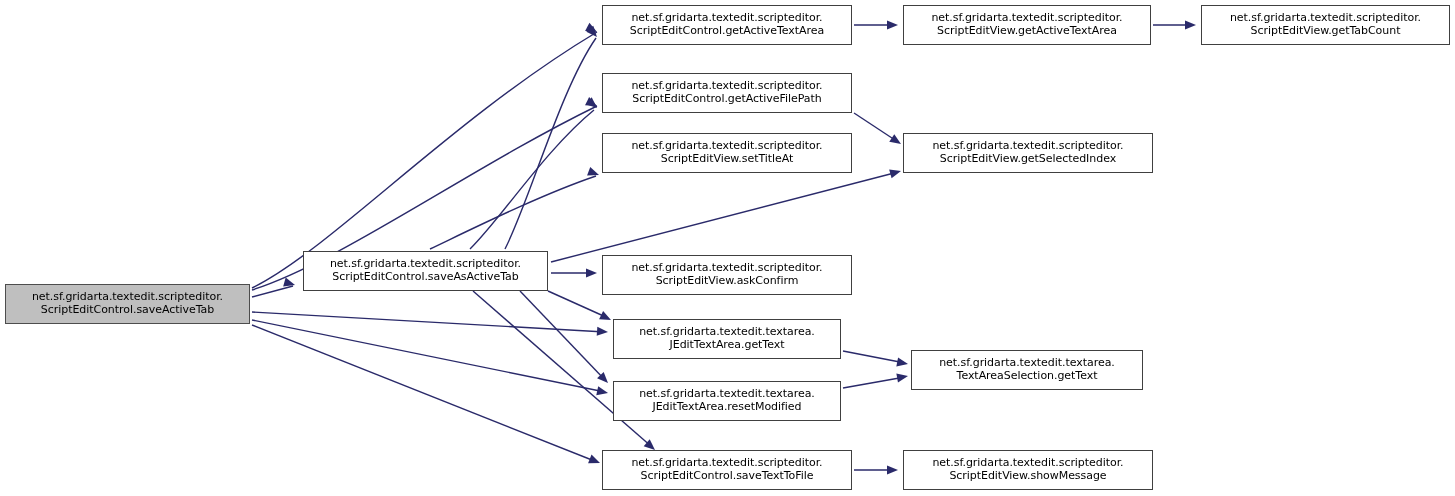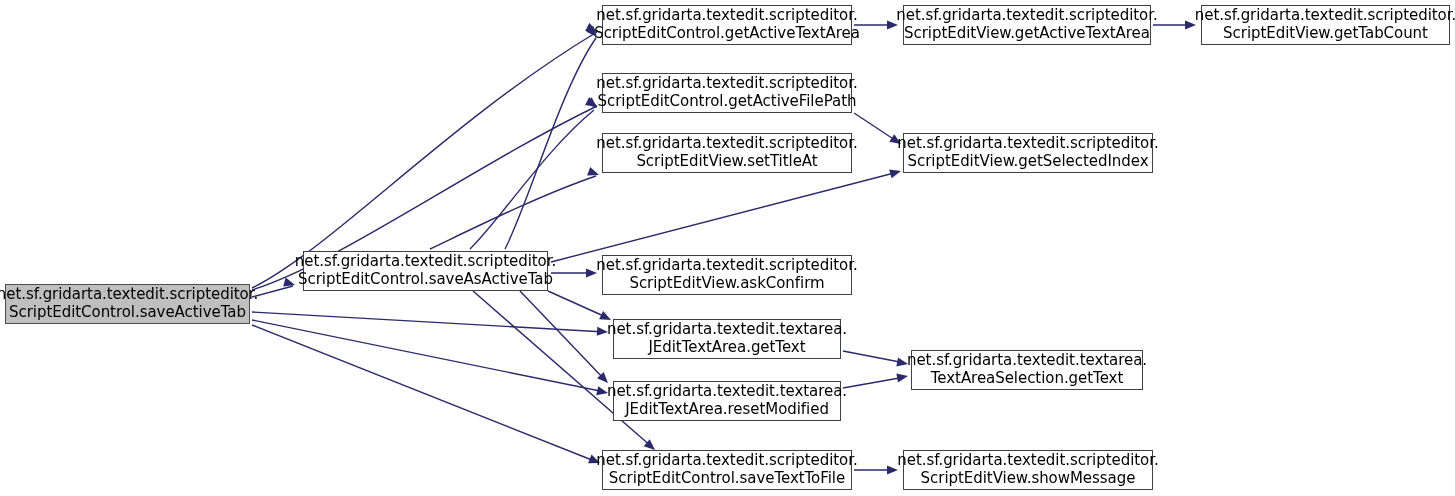--- a/index.html
+++ b/index.html
@@ -25,21 +25,21 @@
   .node {
     position: absolute;
     box-sizing: border-box;
     border: 1px solid #404040;
     background: #ffffff;
     display: flex;
     align-items: center;
     justify-content: center;
     text-align: center;
     line-height: 1.18;
-    font-size: 15px;
+    font-size: 11px;
     color: #000000;
     letter-spacing: -0.05px;
     white-space: pre-line;
     z-index: 3;
   }
   .node.root {
     background: #bfbfbf;
     border: 1px solid #4d4d4d;
   }
   .node-label {

